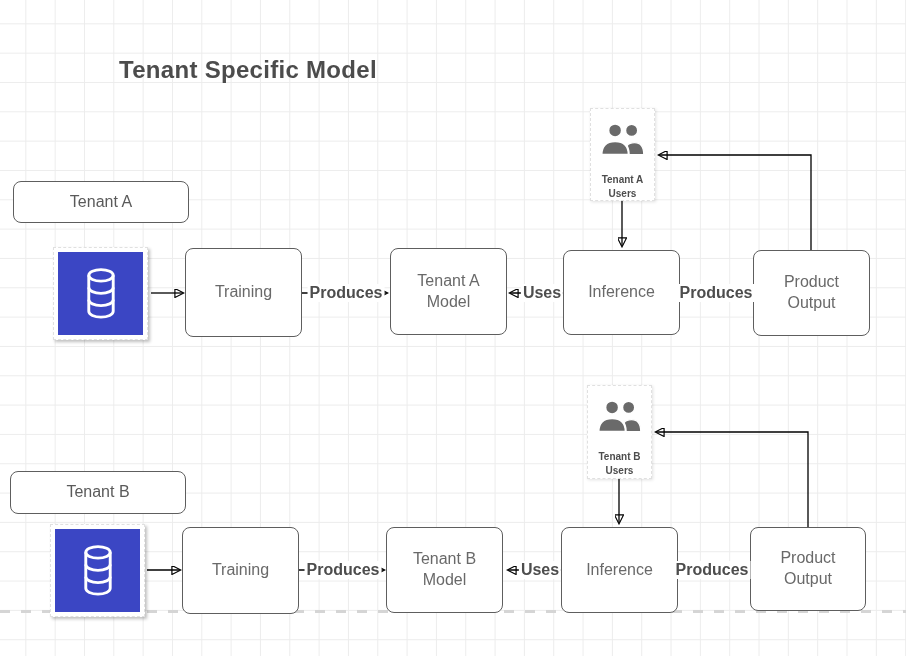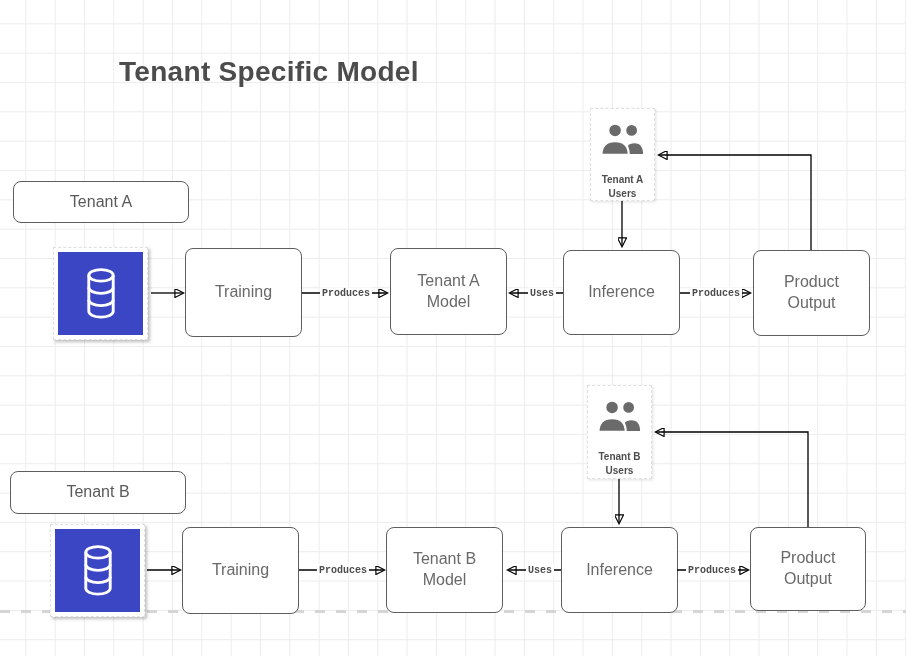--- a/index.html
+++ b/index.html
@@ -11,34 +11,34 @@
     position:absolute;inset:0;
     background-color:#ffffff;
     background-image:
       linear-gradient(to right,#ececec 1px,transparent 1px),
       linear-gradient(to bottom,#ececec 1px,transparent 1px);
     background-size:29.33px 29.33px;
     background-position:-4px -6px;
   }
   .title{
     position:absolute;left:119px;top:56px;z-index:2;
-    font-size:28px;font-weight:bold;color:#4c4c4c;letter-spacing:.3px;
+    font-size:24px;font-weight:bold;color:#4c4c4c;letter-spacing:.3px;
   }
   .node{
     position:absolute;box-sizing:border-box;z-index:2;
     background:#fff;border:1px solid #5e5e5e;border-radius:8px;
     display:flex;align-items:center;justify-content:center;
     text-align:center;color:#696969;font-size:16px;line-height:1.3;
     white-space:pre-line;
   }
   .group-label{border-radius:8px;font-size:16px;color:#5a5a5a;}
   .edge-label{
     position:absolute;z-index:4;transform:translate(-50%,-50%);
     background:#fff;padding:0 2px;
-    font-size:10px;font-weight:bold;color:#4d4d4d;white-space:nowrap;font-family:Liberation Mono, monospace;
+    font-size:16px;font-weight:bold;color:#4d4d4d;white-space:nowrap;
   }
   .users-card{
     position:absolute;box-sizing:border-box;z-index:2;
     background:#fff;border:1px dashed #e0e0e0;
     box-shadow:1px 1px 3px rgba(0,0,0,.12);
     display:flex;flex-direction:column;align-items:center;
   }
   .users-icon{margin-top:12px;}
   .users-label{
     margin-top:16px;font-size:10px;font-weight:bold;color:#4d4d4d;

